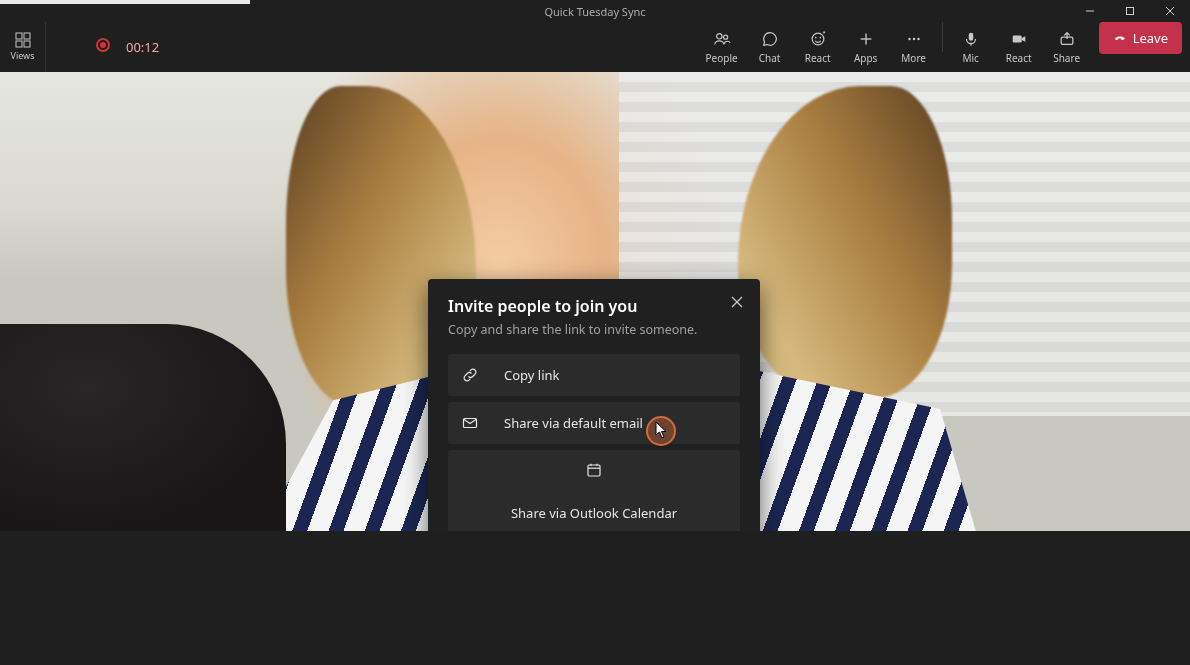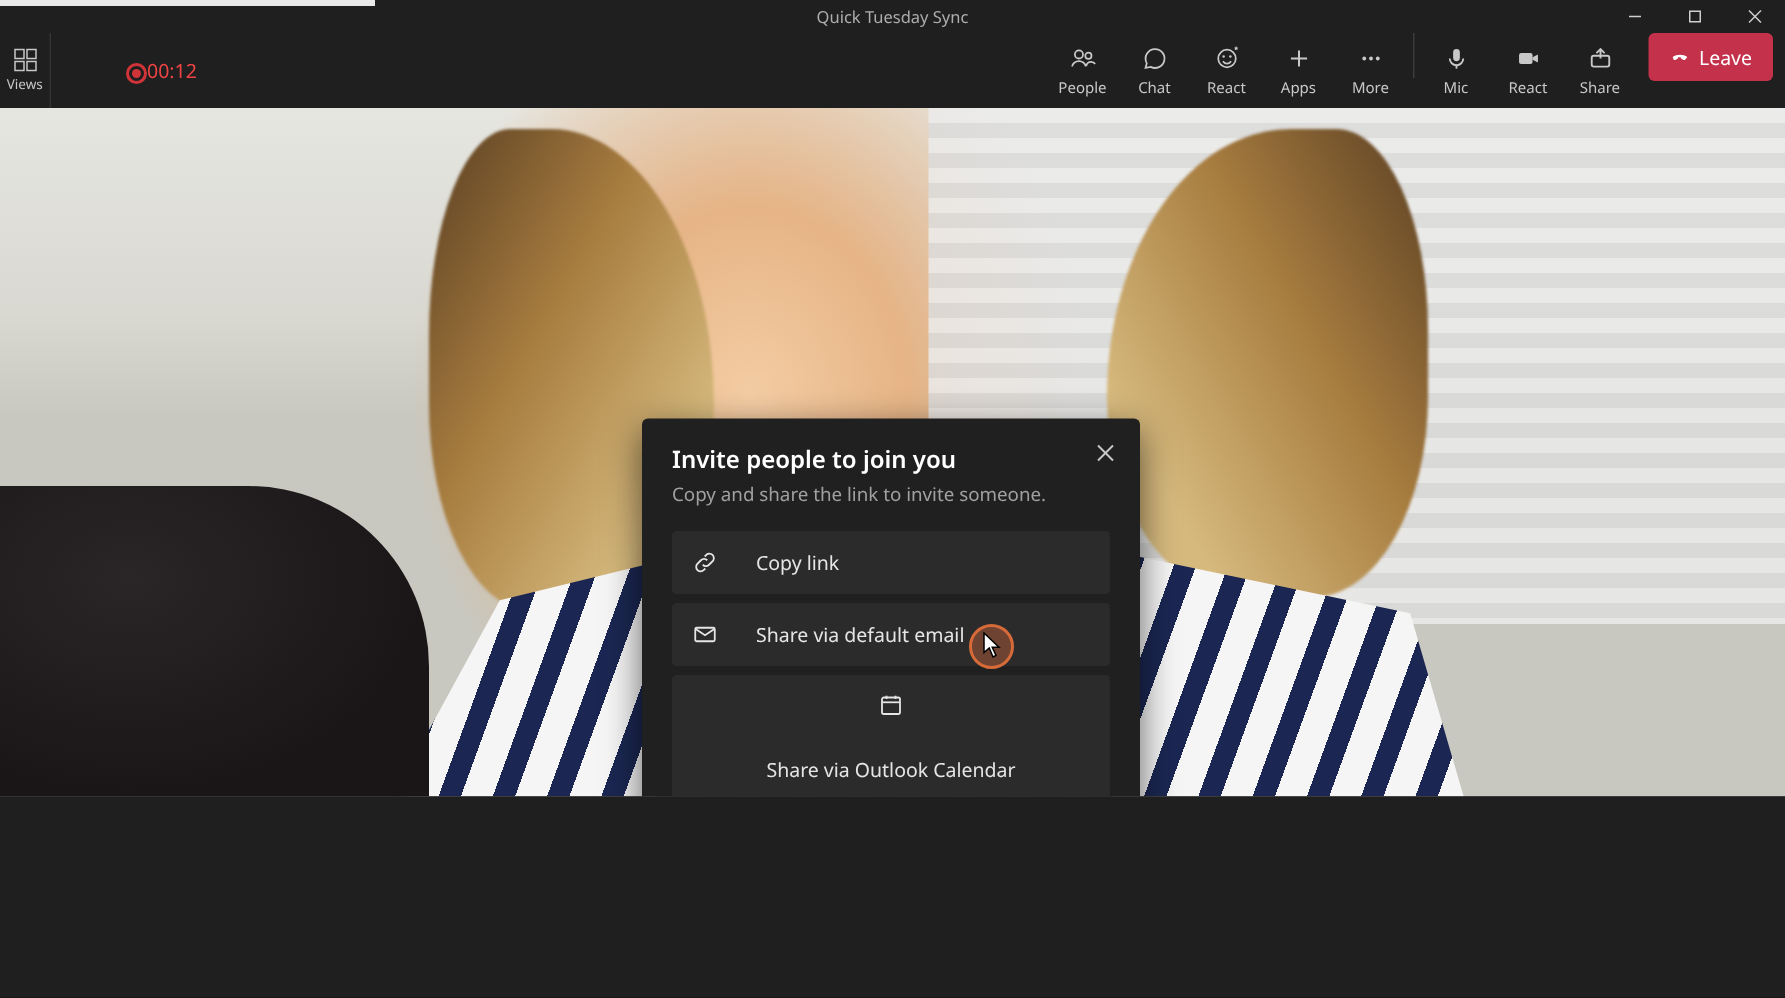--- a/index.html
+++ b/index.html
@@ -37,30 +37,30 @@
   
   .toolbar {
     height: 50px;
     background: #1f1f1f;
     display: flex;
     align-items: center;
     padding: 0 8px 0 0;
     position: relative;
   }
   .views-btn {
-    width: 34px;
+    width: 46px;
     display: flex; flex-direction: column; align-items: center; justify-content: center;
     color: #c8c8c8; font-size: 9px; gap: 1px;
     border-right: 1px solid #333;
     height: 50px;
   }
   .views-btn svg { width: 16px; height: 16px; }
   .rec-time {
-    display: flex; align-items: flex-end; gap: 0; margin-left: 50px;
-    color: #ef4444; font-size: 13px;
+    display: flex; align-items: flex-start; gap: 16px; margin-left: 50px;
+    color: #fca5a5; font-size: 13px;
   }
   .rec-dot {
     width: 14px; height: 14px; border-radius: 50%;
     border: 2px solid #d13438; position: relative;
   }
   .rec-dot::after {
     content: ""; position: absolute; top: 2px; left: 2px; width: 6px; height: 6px;
     background: #d13438; border-radius: 50%;
   }
   .toolbar-right {

